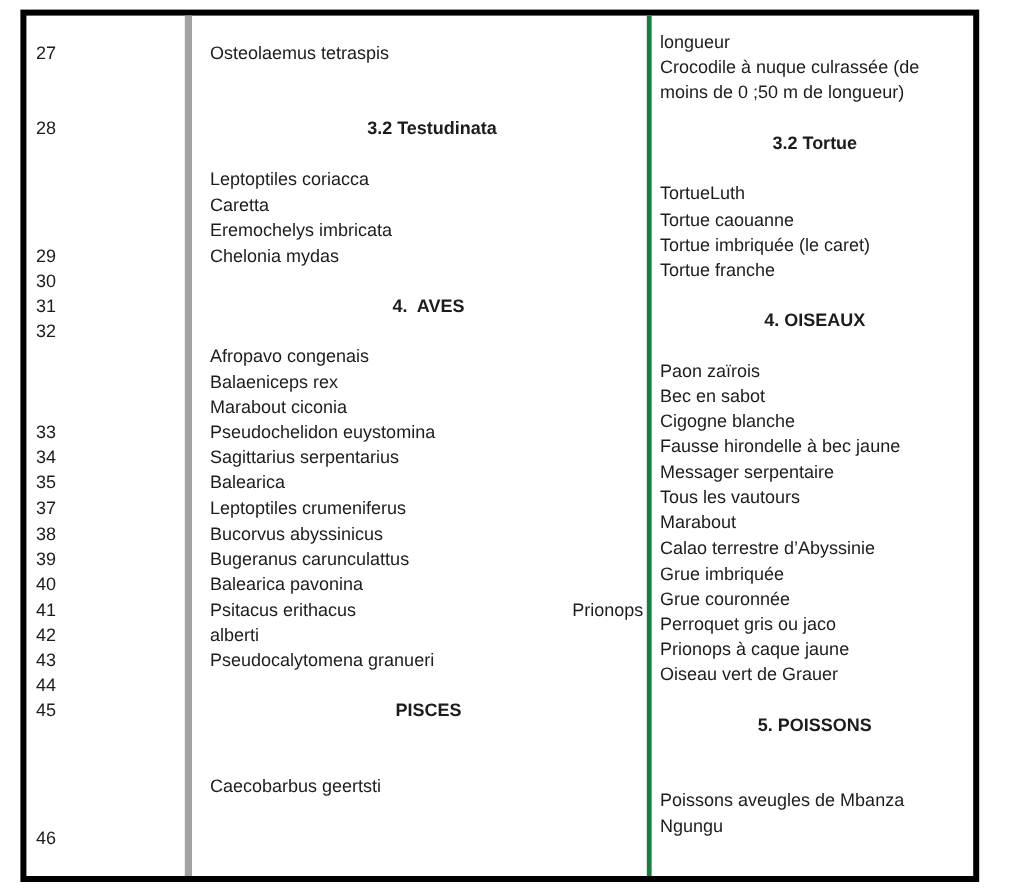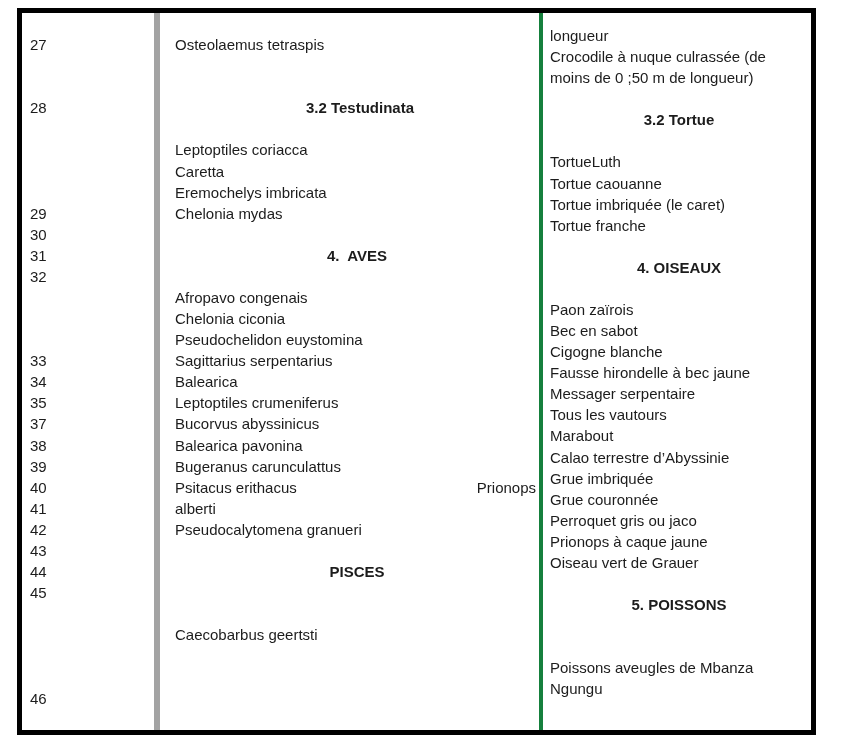--- a/index.html
+++ b/index.html
@@ -106,28 +106,29 @@
         <div class="line bold indent">3.2 Testudinata</div>
         <div class="line">&nbsp;</div>
         <div class="line">Leptoptiles coriacca</div>
         <div class="line">Caretta</div>
         <div class="line">Eremochelys imbricata</div>
         <div class="line">Chelonia mydas</div>
         <div class="line">&nbsp;</div>
         <div class="line bold">4.  AVES</div>
         <div class="line">&nbsp;</div>
         <div class="line">Afropavo congenais</div>
-        <div class="line">Chelonia ciconia</div>
+        <div class="line">Balaeniceps rex</div>
+        <div class="line">Marabout ciconia</div>
         <div class="line">Pseudochelidon euystomina</div>
         <div class="line">Sagittarius serpentarius</div>
         <div class="line">Balearica</div>
         <div class="line">Leptoptiles crumeniferus</div>
         <div class="line">Bucorvus abyssinicus</div>
+        <div class="line">Bugeranus carunculattus</div>
         <div class="line">Balearica pavonina</div>
-        <div class="line">Bugeranus carunculattus</div>
         <div class="line"><span class="right-part">Prionops</span><span>Psitacus erithacus</span></div>
         <div class="line">alberti</div>
         <div class="line">Pseudocalytomena granueri</div>
         <div class="line">&nbsp;</div>
         <div class="line bold">PISCES</div>
         <div class="line">&nbsp;</div>
         <div class="line">&nbsp;</div>
         <div class="line">Caecobarbus geertsti</div>
         <div class="line">&nbsp;</div>
         <div class="line">&nbsp;</div>

